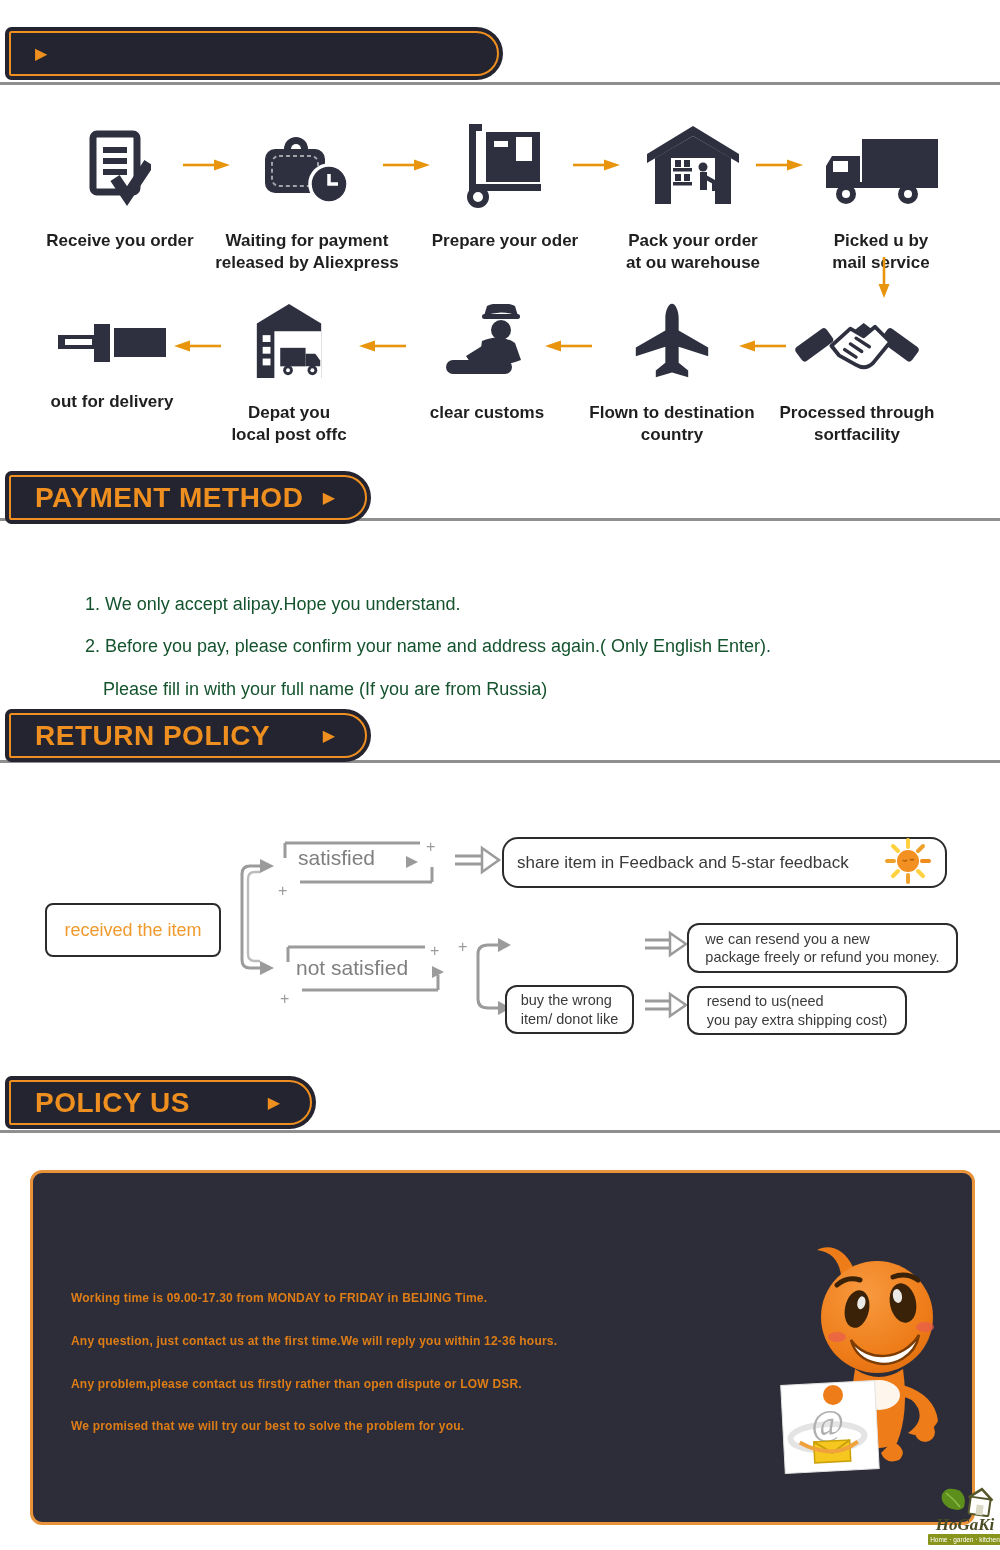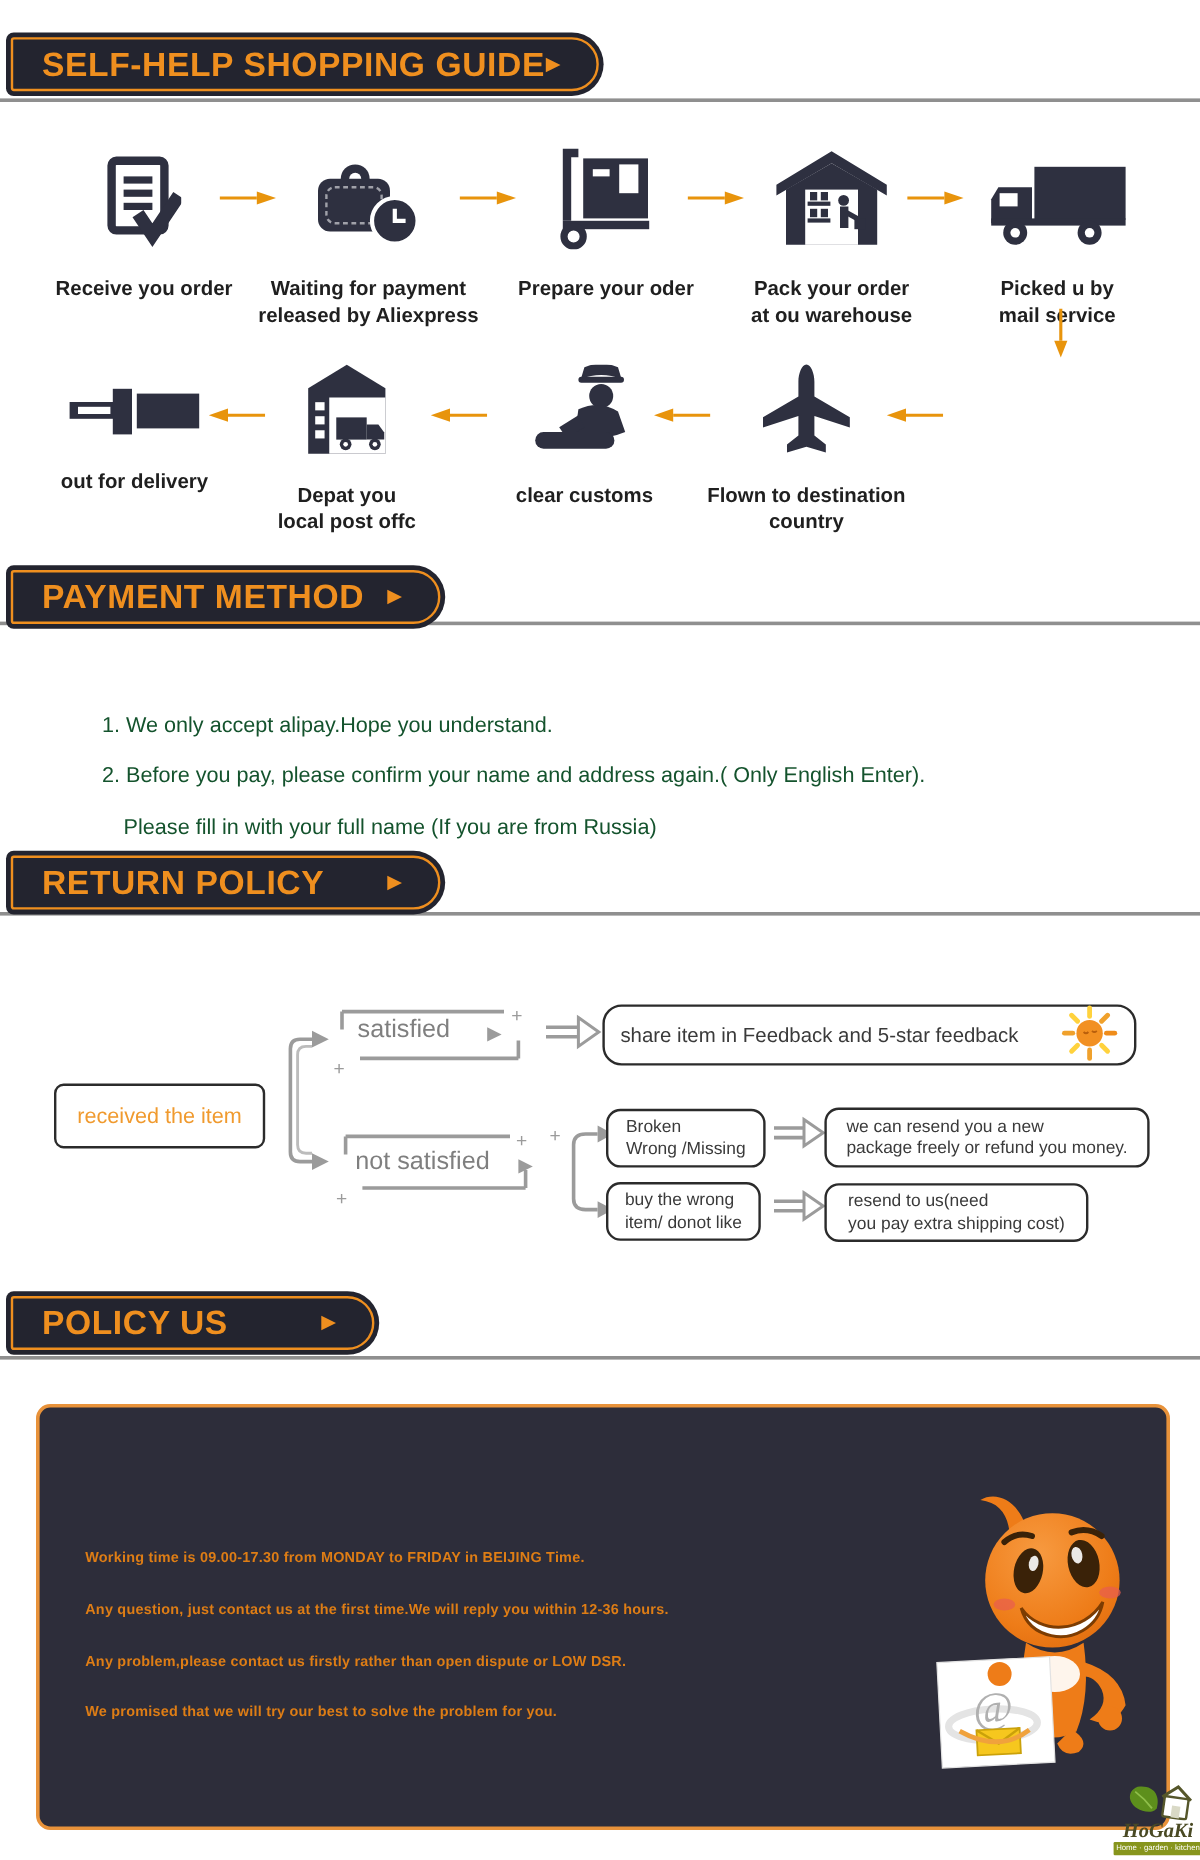--- a/index.html
+++ b/index.html
@@ -35,21 +35,20 @@
   .logo-tag{background:#87951d;color:#fff;font-size:6.5px;line-height:1.2;
             padding:1.5px 0;margin-top:1px;border-radius:1px;white-space:nowrap;}
 </style>
 </head>
 <body>
 
 <div class="page">
 
   <div class="rule" style="top:82px"></div>
   <div class="hdr" style="top:31px;left:9px;width:432px">
-    <span class="hdr-label">SELF-HELP SHOPPING GUIDE</span>
     <span class="hdr-arrow">▶</span>
   </div>
 
   <div class="step" style="left:25px;top:120px">
     <div class="ichold" style="height:88px">
       <svg width="62" height="78" viewBox="0 0 62 78">
         <rect x="4" y="4" width="44" height="58" rx="4" fill="none" stroke="#2e3040" stroke-width="7"></rect>
         <rect x="14" y="17" width="24" height="6" fill="#2e3040"></rect>
         <rect x="14" y="28" width="24" height="6" fill="#2e3040"></rect>
         <rect x="14" y="39" width="24" height="6" fill="#2e3040"></rect>
@@ -198,20 +197,33 @@
   <div class="step" style="left:577px;top:300px">
     <div class="ichold" style="height:80px">
       <svg width="86" height="80" viewBox="0 0 88 84">
         <path d="M44 4 c4 0 7 8 7 15 v13 l31 18 v9 l-31 -10 v17 l10 8 v7 l-17 -5 l-17 5 v-7 l10 -8 v-17 l-31 10 v-9 l31 -18 V19 c0 -7 3 -15 7 -15 z" fill="#2e3040"></path>
       </svg>
     </div>
     <div class="slabel">Flown to destination
 country</div>
   </div>
 
+  <div class="step" style="left:762px;top:300px">
+    <div class="ichold" style="height:80px">
+      <svg width="126" height="76" viewBox="0 0 126 80">
+        <rect x="-2" y="34" width="40" height="18" rx="4" fill="#2e3040" transform="rotate(-36 18 43)"></rect>
+        <rect x="88" y="34" width="40" height="18" rx="4" fill="#2e3040" transform="rotate(36 108 43)"></rect>
+        <path d="M36 44 L56 26 L70 34 L82 24 L98 40 L80 62 Q72 70 62 64 L44 54 Z" fill="#fff" stroke="#2e3040" stroke-width="4" stroke-linejoin="round"></path>
+        <path d="M56 42 l12 8 M62 36 l14 9 M50 48 l12 8" stroke="#2e3040" stroke-width="3.5" stroke-linecap="round" fill="none"></path>
+        <path d="M60 28 l10 -8 l8 6 l-10 9 z" fill="#2e3040"></path>
+      </svg>
+    </div>
+    <div class="slabel">Processed through
+sortfacility</div>
+  </div>
 
   <svg class="arr" style="left:173px;top:338px" width="48" height="16">
     <path d="M48 8 H17" stroke="#e8940c" stroke-width="2.6"></path>
       <path d="M17 2.5 L1 8 L17 13.5 Z" fill="#e8940c"></path>
     </svg>
   <svg class="arr" style="left:358px;top:338px" width="48" height="16">
     <path d="M48 8 H17" stroke="#e8940c" stroke-width="2.6"></path>
       <path d="M17 2.5 L1 8 L17 13.5 Z" fill="#e8940c"></path>
     </svg>
   <svg class="arr" style="left:544px;top:338px" width="48" height="16">
@@ -286,22 +298,20 @@
       <path d="M40 26 H47" stroke="#ef8c1a" stroke-width="4"></path>
       <path d="M11 11 L16 16" stroke="#ffd23d" stroke-width="4"></path>
       <path d="M36 36 L41 41" stroke="#ffd23d" stroke-width="4"></path>
       <path d="M41 11 L36 16" stroke="#f0a12c" stroke-width="4"></path>
       <path d="M16 36 L11 41" stroke="#ffd23d" stroke-width="4"></path>
     </g>
     <circle cx="26" cy="26" r="11" fill="#f29022"></circle>
     <path d="M21 25 q2 2 4 0 M28 24 q2 2 4 0" stroke="#b95f0c" stroke-width="1.5" fill="none"></path>
   </svg>
 
-  <div class="fbox fb-small" style="left:505px;top:924px;width:129px;height:45px">Broken
-Wrong /Missing</div>
   <div class="fbox fb-small" style="left:687px;top:923px;width:267px;height:46px">we can resend you a new
 package freely or refund you money.</div>
   <div class="fbox fb-small" style="left:505px;top:985px;width:125px;height:45px">buy the wrong
 item/ donot like</div>
   <div class="fbox fb-small" style="left:687px;top:986px;width:216px;height:45px">resend to us(need
 you pay extra shipping cost)</div>
 
   <div class="rule" style="top:1130px"></div>
   <div class="hdr" style="top:1080px;left:9px;width:245px">
     <span class="hdr-label">POLICY US</span>

